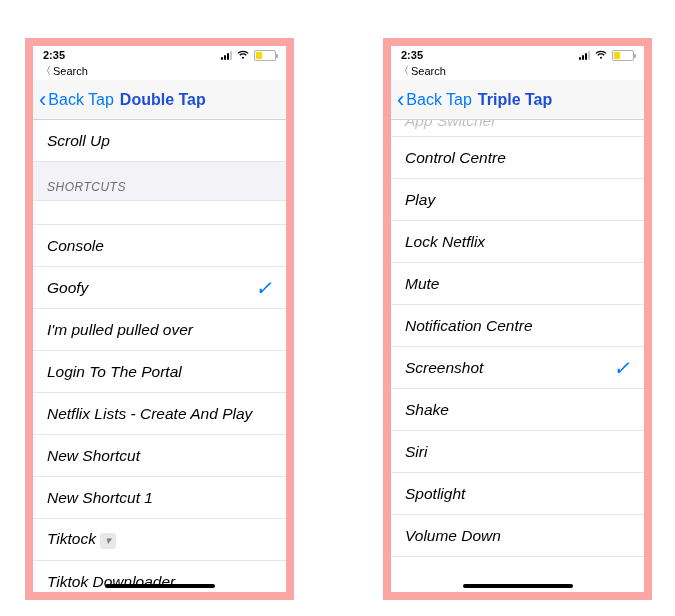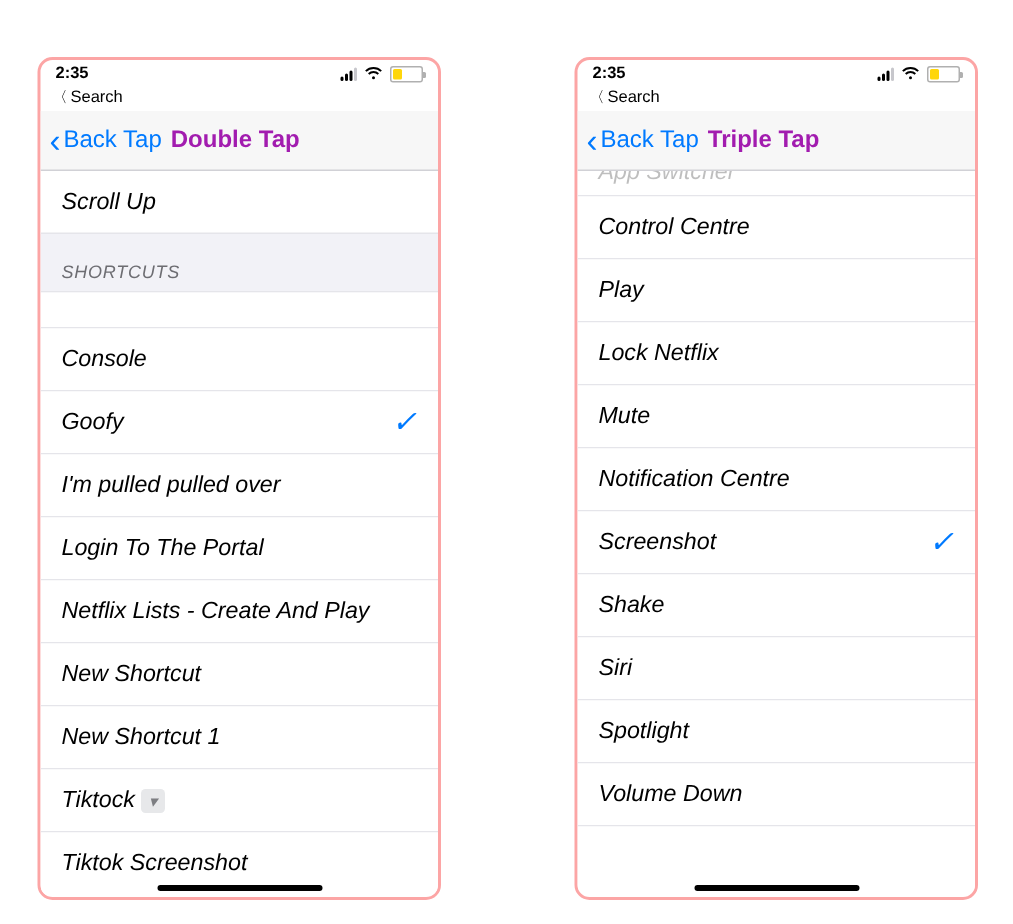--- a/index.html
+++ b/index.html
@@ -7,24 +7,24 @@
     background: #fff;
     font-family: -apple-system, "Helvetica Neue", Helvetica, Arial, sans-serif;
     width: 675px;
     height: 616px;
     position: relative;
   }
   .phone {
     position: absolute;
     width: 269px;
     height: 562px;
-    border: 2px solid #fca5a5;
+    border: 8px solid #fca5a5;
     background: #fff;
     overflow: hidden;
-    border-radius: 10px;
+    border-radius: 0;
   }
   .statusbar {
     display: flex;
     align-items: center;
     justify-content: space-between;
     height: 18px;
     padding: 0 10px;
     font-size: 11px;
     font-weight: 600;
     color: #000;
@@ -63,21 +63,21 @@
     display: flex;
     align-items: center;
     color: #007aff;
     font-size: 16px;
     gap: 2px;
   }
   .navback .chev { font-size: 22px; line-height: 1; font-weight:300; }
   .navtitle {
     font-size: 16px;
     font-weight: 600;
-    color: #a21caf;
+    color: #1d4ed8;
     margin-left: 6px;
   }
 
   .list { width: 100%; font-style: italic; }
   .row {
     display: flex;
     align-items: center;
     justify-content: space-between;
     min-height: 42px;
     padding: 0 14px;
@@ -191,21 +191,21 @@
         <div class="row">
           <span>New Shortcut</span>
         </div>
         <div class="row">
           <span>New Shortcut 1</span>
         </div>
         <div class="row">
           <span>Tiktock<span class="dl-icon">▾</span></span>
         </div>
         <div class="row last">
-          <span>Tiktok Screenshot</span>
+          <span>Tiktok Downloader</span>
         </div>
       </div>
   </div>
   <div class="home-indicator"></div>
 </div>
 
 <div class="phone" style="left:383px; top:38px;">
   <div class="statusbar">
     <span>2:35</span>
     <div class="status-right">

